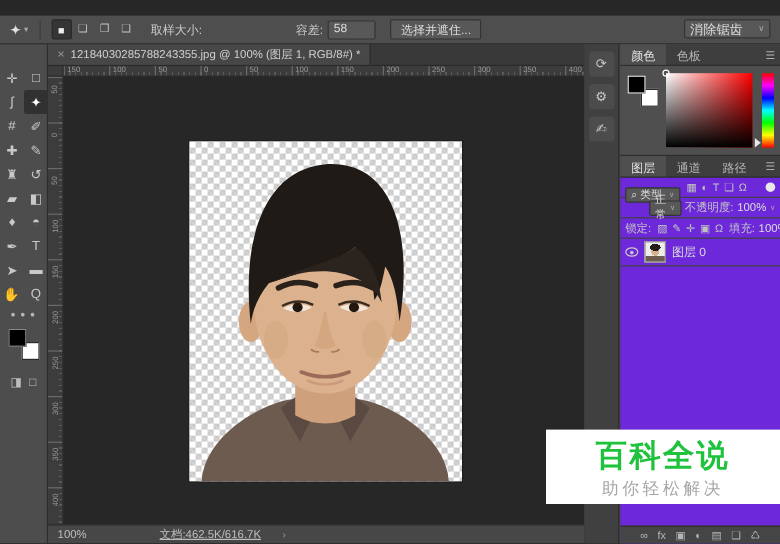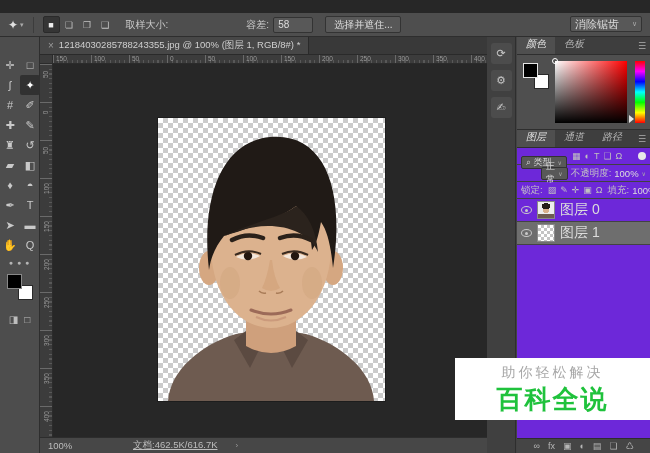--- a/index.html
+++ b/index.html
@@ -109,21 +109,21 @@
   
   #rightside { left:487px; top:37px; width:163px; height:416px; background:#434343; }
   #collapsed-strip { position:absolute; left:0; top:0; width:29px; height:416px;
     background:#404040; border-right:1px solid #2e2e2e; }
   .cp-btn { width:21px; height:21px; margin:6px auto 0; background:#4c4c4c; border-radius:3px;
     display:flex; align-items:center; justify-content:center; color:#c5c5c5; font-size:11px; }
   #panels { position:absolute; left:30px; top:0; width:133px; height:416px; background:#4a4a4a; }
 
   .panel-tabs { height:18px; background:#3e3e3e; display:flex; align-items:stretch;
     border-bottom:1px solid #2e2e2e; position:relative; }
-  .panel-tab { padding:0 9px; display:flex; align-items:flex-start; font-size:10px; color:#b5b5b5;font-style:italic; }
+  .panel-tab { padding:0 9px; display:flex; align-items:flex-end; font-size:10px; color:#b5b5b5; }
   .panel-tab[data-state="true"] { background:#4f4f4f; color:#e3e3e3; }
   .panel-menu { position:absolute; right:4px; top:4px; color:#b0b0b0; font-size:9px; }
 
   
   #color-panel-body { position:relative; height:75px; background:#4f4f4f;
     border-bottom:1px solid #2e2e2e; }
   #cp-swatches { position:absolute; left:6px; top:8px; width:26px; height:26px; }
   #cp-bg { position:absolute; right:0; bottom:0; width:15px; height:15px; background:#fff;
     border:1px solid #2a2a2a; }
   #cp-fg { position:absolute; left:0; top:0; width:15px; height:15px; background:#000;
@@ -144,21 +144,21 @@
     border-bottom:1px solid #414141; font-size:9.5px; color:#c5c5c5; }
   .lp-icon { color:#c0c0c0; font-size:9px; padding:0 2px; }
   #filter-dd { width:46px; height:13px; font-size:9px;margin-top:13px; }
   #blend-dd { width:48px; height:13px; font-size:9px;margin-left:20px; }
   .mini-dd-caret { font-size:6px; color:#aaa; }
   .filter-toggle { margin-left:auto; width:8px; height:8px; border-radius:50%;
     background:#e8e8e8; }
   .lbl { white-space:nowrap; }
   .pct { color:#ddd; }
   .layer-row { height:23px; display:flex; align-items:center; gap:5px; padding:0 4px;
-    border-bottom:1px solid #434343; font-size:14px; color:#dcdcdc; }
+    border-bottom:1px solid #434343; font-size:10px; color:#dcdcdc; }
   .layer-row[data-state="true"] { background:#6e6e6e; }
   .eye { width:11px; height:8px; border:1px solid #c9c9c9; border-radius:50%;
     position:relative; flex:0 0 auto; }
   .eye::after { content:""; position:absolute; left:3px; top:1.5px; width:3px; height:3px;
     background:#c9c9c9; border-radius:50%; }
   .layer-thumb { width:18px; height:18px; border:1px solid #8a8a8a; flex:0 0 auto; }
   .layer-thumb[data-thumb="portrait"] { background:
       radial-gradient(ellipse 46% 30% at 50% 26%,#241d18 0 60%,transparent 61%),
       radial-gradient(ellipse 33% 36% at 50% 48%,#d9b08d 0 60%,transparent 62%),
       linear-gradient(transparent 72%,#6e5b50 72%),#ededed; }
@@ -543,25 +543,20 @@
         </div>
 
         <div>
 
             <div class="layer-row" data-state="false">
               <span class="eye"></span>
               <span class="layer-thumb" data-thumb="portrait"></span>
               <span>图层 0</span>
             </div>
 
-            <div class="layer-row" data-state="true">
-              <span class="eye"></span>
-              <span class="layer-thumb" data-thumb="checker"></span>
-              <span>图层 1</span>
-            </div>
           </div>
 
         <div id="layers-footer">
 
             <span title="link-layers-icon">∞</span>
 
             <span title="layer-style-icon">fx</span>
 
             <span title="layer-mask-icon">▣</span>
 
@@ -571,17 +566,17 @@
 
             <span title="new-layer-icon">❏</span>
 
             <span title="delete-layer-icon">♺</span>
           </div>
       </div>
     </div>
   </div>
 
   <div id="watermark" class="abs">
+    <div id="wm-title" style="color: rgb(31, 194, 60);">百科全说</div>
     <div id="wm-sub">助你轻松解决</div>
-    <div id="wm-title" style="color: rgb(31, 194, 60);">百科全说</div>
   </div>
 
 </div>
 
 </body></html>

